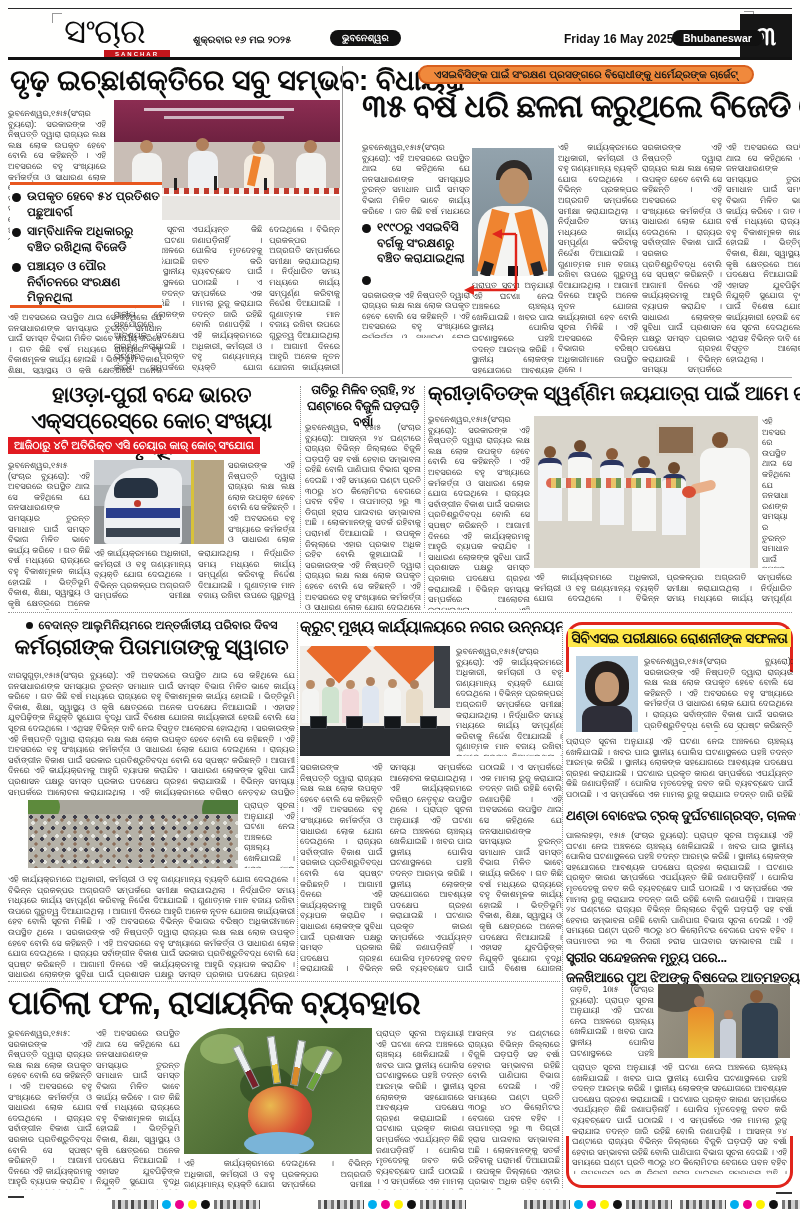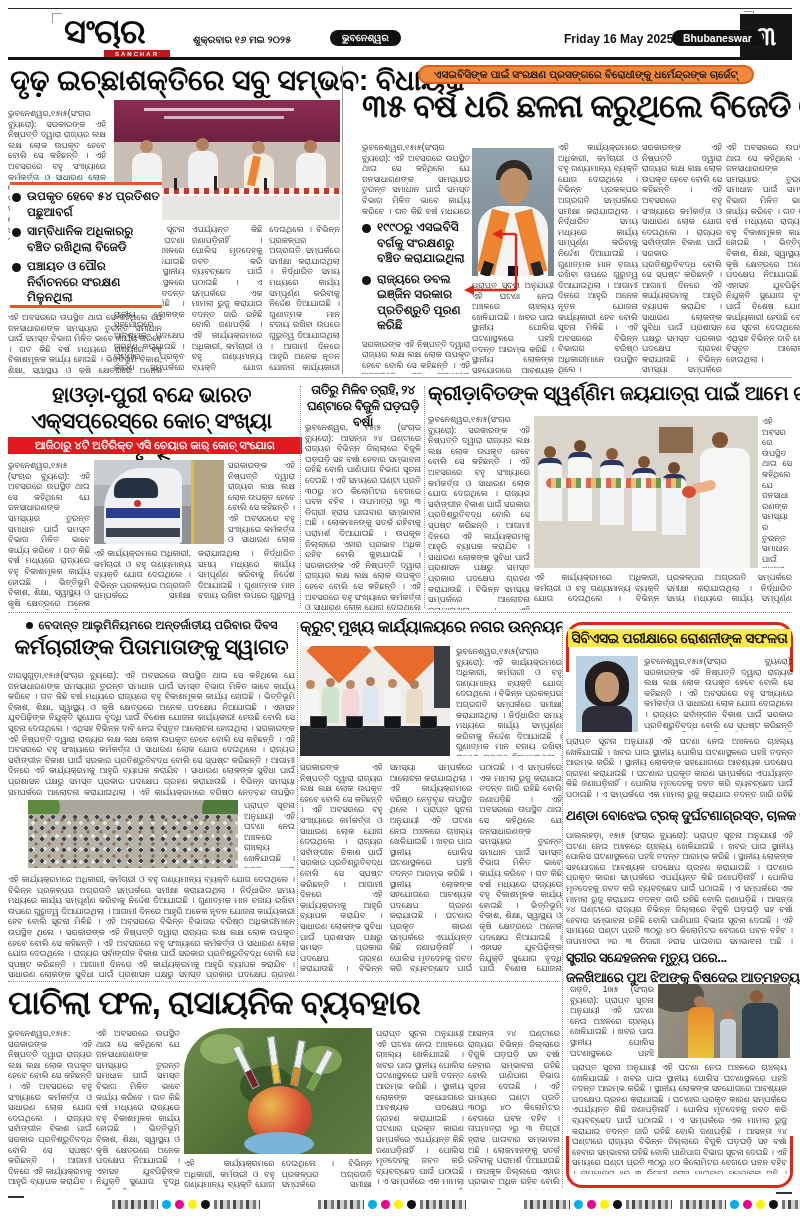--- a/index.html
+++ b/index.html
@@ -26,21 +26,21 @@
 </head>
 <body>
 
 <div class="page">
 
   <div class="abs cropmark" style="left:52px;top:13px;border-left:1px solid #999;border-top:1px solid #999;"></div>
   <div class="abs cropmark" style="left:744px;top:11px;border-right:1px solid #999;border-top:1px solid #999;"></div>
   <div class="abs" style="left:8px;top:8px;width:784px;height:1px;background:#2a2a2a;"></div>
 
   <div class="abs" style="left:8px;top:12px;width:784px;height:46px;">
-    <div class="abs" style="left:56px;top:0;font-size:34px;font-weight:700;color:#0b0b0b;letter-spacing:-1px;text-align:right;">ସଂଚାର</div>
+    <div class="abs" style="left:56px;top:0;font-size:34px;font-weight:400;color:#0b0b0b;letter-spacing:-1px;text-align:right;">ସଂଚାର</div>
     <div class="abs" style="left:96px;top:38px;width:66px;height:9px;background:#c3161c;color:#fff;font-size:6px;font-weight:bold;text-align:center;line-height:9px;letter-spacing:2px;">SANCHAR</div>
     <div class="abs" style="left:185px;top:22px;font-size:10px;font-weight:bold;color:#111;">ଶୁକ୍ରବାର ୧୬ ମଇ ୨୦୨୫</div>
     <div class="abs pill" style="left:322px;top:18px;font-size:9.5px;padding:2px 12px;">ଭୁବନେଶ୍ୱର</div>
     <div class="abs" style="left:556px;top:20px;font-size:12px;font-weight:bold;color:#111;">Friday 16 May 2025</div>
     <div class="abs" style="left:732px;top:2px;width:52px;height:45px;background:#161616;">
       <div style="color:#fff;font-size:26px;font-weight:bold;text-align:center;line-height:45px;">୩</div>
     </div>
     <div class="abs pill" style="left:664px;top:18px;font-size:10.5px;padding:2px 11px;">Bhubaneswar</div>
   </div>
   <div class="abs" style="left:8px;top:57px;width:784px;height:3px;background:#121212;"></div>
@@ -106,21 +106,20 @@
       <div class="bt" style="height:72px;">
         <span class="dl">ଭୁବନେଶ୍ୱର,୧୫ା୫(ସଂଚାର ବ୍ୟୁରୋ):</span>
         <span>ଏହି ଅବସରରେ ଉପସ୍ଥିତ ଥାଇ ସେ କହିଥିଲେ ଯେ ଜନସାଧାରଣଙ୍କ ସମସ୍ୟାର ତୁରନ୍ତ ସମାଧାନ ପାଇଁ ସମସ୍ତ ବିଭାଗ ମିଳିତ ଭାବେ କାର୍ଯ୍ୟ କରିବେ । ଗତ କିଛି ବର୍ଷ ମଧ୍ୟରେ ରାଜ୍ୟରେ ବହୁ ବିକାଶମୂଳକ କାର୍ଯ୍ୟ ହୋଇଛି । ଭିତ୍ତିଭୂମି ବିକାଶ, ଶିକ୍ଷା, ସ୍ୱାସ୍ଥ୍ୟ ଓ କୃଷି କ୍ଷେତ୍ରରେ ଅନେକ ପଦକ୍ଷେପ ନିଆଯାଇଛି । ଏହାସହ ଯୁବପିଢ଼ିଙ୍କ ନିଯୁକ୍ତି ସୁଯୋଗ ବୃଦ୍ଧି ପାଇଁ ବିଶେଷ ଯୋଜନା କାର୍ଯ୍ୟକାରୀ ହେଉଛି ବୋଲି ସେ ସୂଚନା ଦେଇଥିଲେ । ଏଥିସହ ବିଭିନ୍ନ ଦାବି ନେଇ ବିସ୍ତୃତ ଆଲୋଚନା ହୋଇଥିଲା ।</span>
       </div>
       <div class="bul" style="font-size:12px;line-height:15.5px;margin:6px 0 5px 0;">
         <span class="dot"></span>
         <span>୧୯୯୦ରୁ ଏସଇବିସି ବର୍ଗକୁ ସଂରକ୍ଷଣରୁ ବଞ୍ଚିତ କରାଯାଇଥିଲା</span>
       </div>
       <div class="bul" style="font-size:12px;line-height:15.5px;margin-bottom:5px;">
         <span class="dot"></span>
-        <span>ରାଜ୍ୟରେ ଡବଲ ଇଞ୍ଜିନ ସରକାର ପ୍ରତିଶ୍ରୁତି ପୂରଣ କରିଛି</span>
       </div>
       <div class="bt" style="height:48px;">
         <span>ସରକାରଙ୍କ ଏହି ନିଷ୍ପତ୍ତି ଦ୍ୱାରା ରାଜ୍ୟର ଲକ୍ଷ ଲକ୍ଷ ଲୋକ ଉପକୃତ ହେବେ ବୋଲି ସେ କହିଛନ୍ତି । ଏହି ଅବସରରେ ବହୁ ସଂଖ୍ୟାରେ କର୍ମକର୍ତ୍ତା ଓ ସାଧାରଣ ଲୋକ ଯୋଗ ଦେଇଥିଲେ । ରାଜ୍ୟର ସର୍ବାଙ୍ଗୀନ ବିକାଶ ପାଇଁ ସରକାର ପ୍ରତିଶ୍ରୁତିବଦ୍ଧ ବୋଲି ସେ ସ୍ପଷ୍ଟ କରିଛନ୍ତି । ଆଗାମୀ ଦିନରେ ଏହି କାର୍ଯ୍ୟକ୍ରମକୁ ଆହୁରି ବ୍ୟାପକ କରାଯିବ । ସାଧାରଣ ଲୋକଙ୍କ ସୁବିଧା ପାଇଁ ପ୍ରଶାସନ ପକ୍ଷରୁ ସମସ୍ତ ପ୍ରକାର ପଦକ୍ଷେପ ଗ୍ରହଣ କରାଯାଉଛି । ବିଭିନ୍ନ ସମସ୍ୟା ସମ୍ପର୍କରେ ଆଲୋଚନା କରାଯାଇଥିଲା । ଏହି କାର୍ଯ୍ୟକ୍ରମରେ ବରିଷ୍ଠ ନେତୃବୃନ୍ଦ ଉପସ୍ଥିତ ଥିଲେ ।</span>
       </div>
     </div>
 
     <svg class="abs" style="left:96px;top:160px;z-index:4;" width="68" height="84" viewBox="0 0 68 84">
       <line x1="58" y1="10" x2="44" y2="10" stroke="#e0251c" stroke-width="2.4"></line>
       <polygon points="44,5 44,15 34,10" fill="#e0251c"></polygon>
       <line x1="58" y1="10" x2="58" y2="66" stroke="#e0251c" stroke-width="2.4"></line>
@@ -149,21 +148,21 @@
     </div>
     <div class="abs bt" style="left:364px;top:78px;width:84px;height:232px;">
       <span>ଏହି ଅବସରରେ ଉପସ୍ଥିତ ଥାଇ ସେ କହିଥିଲେ ଯେ ଜନସାଧାରଣଙ୍କ ସମସ୍ୟାର ତୁରନ୍ତ ସମାଧାନ ପାଇଁ ସମସ୍ତ ବିଭାଗ ମିଳିତ ଭାବେ କାର୍ଯ୍ୟ କରିବେ । ଗତ କିଛି ବର୍ଷ ମଧ୍ୟରେ ରାଜ୍ୟରେ ବହୁ ବିକାଶମୂଳକ କାର୍ଯ୍ୟ ହୋଇଛି । ଭିତ୍ତିଭୂମି ବିକାଶ, ଶିକ୍ଷା, ସ୍ୱାସ୍ଥ୍ୟ ଓ କୃଷି କ୍ଷେତ୍ରରେ ଅନେକ ପଦକ୍ଷେପ ନିଆଯାଇଛି । ଏହାସହ ଯୁବପିଢ଼ିଙ୍କ ନିଯୁକ୍ତି ସୁଯୋଗ ବୃଦ୍ଧି ପାଇଁ ବିଶେଷ ଯୋଜନା କାର୍ଯ୍ୟକାରୀ ହେଉଛି ବୋଲି ସେ ସୂଚନା ଦେଇଥିଲେ । ଏଥିସହ ବିଭିନ୍ନ ଦାବି ନେଇ ବିସ୍ତୃତ ଆଲୋଚନା ହୋଇଥିଲା ।</span>
     </div>
   </div>
 
   <div class="abs" style="left:8px;top:377px;width:784px;height:1px;background:#a8a8a8;"></div>
 
   <div class="abs" style="left:8px;top:382px;width:287px;height:228px;">
     <div class="hl" style="font-size:21.5px;line-height:26px;text-align:center;">ହାଓଡ଼ା-ପୁରୀ ବନ୍ଦେ ଭାରତ ଏକ୍ସପ୍ରେସ୍‌ରେ କୋଚ୍ ସଂଖ୍ୟା ବୃଦ୍ଧି</div>
-    <div class="abs" style="left:0;top:55px;width:294px;height:17px;background:#e11a20;color:#fff;font-size:11px;font-weight:bold;text-align:center;line-height:17px;">ଆଜିଠାରୁ ୪ଟି ଅତିରିକ୍ତ ଏସି ଚେୟାର କାର୍ କୋଚ୍ ସଂଯୋଗ</div>
+    <div class="abs" style="left:0;top:55px;width:252px;height:17px;background:#e11a20;color:#fff;font-size:11px;font-weight:bold;text-align:center;line-height:17px;">ଆଜିଠାରୁ ୪ଟି ଅତିରିକ୍ତ ଏସି ଚେୟାର କାର୍ କୋଚ୍ ସଂଯୋଗ</div>
     <div class="abs bt" style="left:0;top:78px;width:82px;height:150px;">
       <span class="dl">ଭୁବନେଶ୍ୱର,୧୫ା୫ (ସଂଚାର ବ୍ୟୁରୋ):</span>
       <span>ଏହି ଅବସରରେ ଉପସ୍ଥିତ ଥାଇ ସେ କହିଥିଲେ ଯେ ଜନସାଧାରଣଙ୍କ ସମସ୍ୟାର ତୁରନ୍ତ ସମାଧାନ ପାଇଁ ସମସ୍ତ ବିଭାଗ ମିଳିତ ଭାବେ କାର୍ଯ୍ୟ କରିବେ । ଗତ କିଛି ବର୍ଷ ମଧ୍ୟରେ ରାଜ୍ୟରେ ବହୁ ବିକାଶମୂଳକ କାର୍ଯ୍ୟ ହୋଇଛି । ଭିତ୍ତିଭୂମି ବିକାଶ, ଶିକ୍ଷା, ସ୍ୱାସ୍ଥ୍ୟ ଓ କୃଷି କ୍ଷେତ୍ରରେ ଅନେକ ପଦକ୍ଷେପ ନିଆଯାଇଛି । ଏହାସହ ଯୁବପିଢ଼ିଙ୍କ ନିଯୁକ୍ତି ସୁଯୋଗ ବୃଦ୍ଧି ପାଇଁ ବିଶେଷ ଯୋଜନା କାର୍ଯ୍ୟକାରୀ ହେଉଛି ବୋଲି ସେ ସୂଚନା ଦେଇଥିଲେ । ଏଥିସହ ବିଭିନ୍ନ ଦାବି ନେଇ ବିସ୍ତୃତ ଆଲୋଚନା ହୋଇଥିଲା ।</span>
     </div>
 
     <div class="ph" style="left:86px;top:78px;width:130px;height:84px;background:linear-gradient(180deg,#c9cdd1 0 30%,#aeb3b6 30% 55%,#8e9294 55% 100%);">
       <div class="abs" style="right:0;top:0;width:32px;height:84px;background:#b6a584;"></div>
       <div class="abs" style="right:30px;top:0;width:3px;height:84px;background:#d8c23a;"></div>
       <div class="abs" style="left:10px;top:8px;width:78px;height:76px;border-radius:36px 12px 4px 4px/42px 12px 4px 4px;background:#eef0f2;"></div>
       <div class="abs" style="left:20px;top:18px;width:44px;height:20px;border-radius:12px 12px 4px 4px;background:#263241;"></div>

